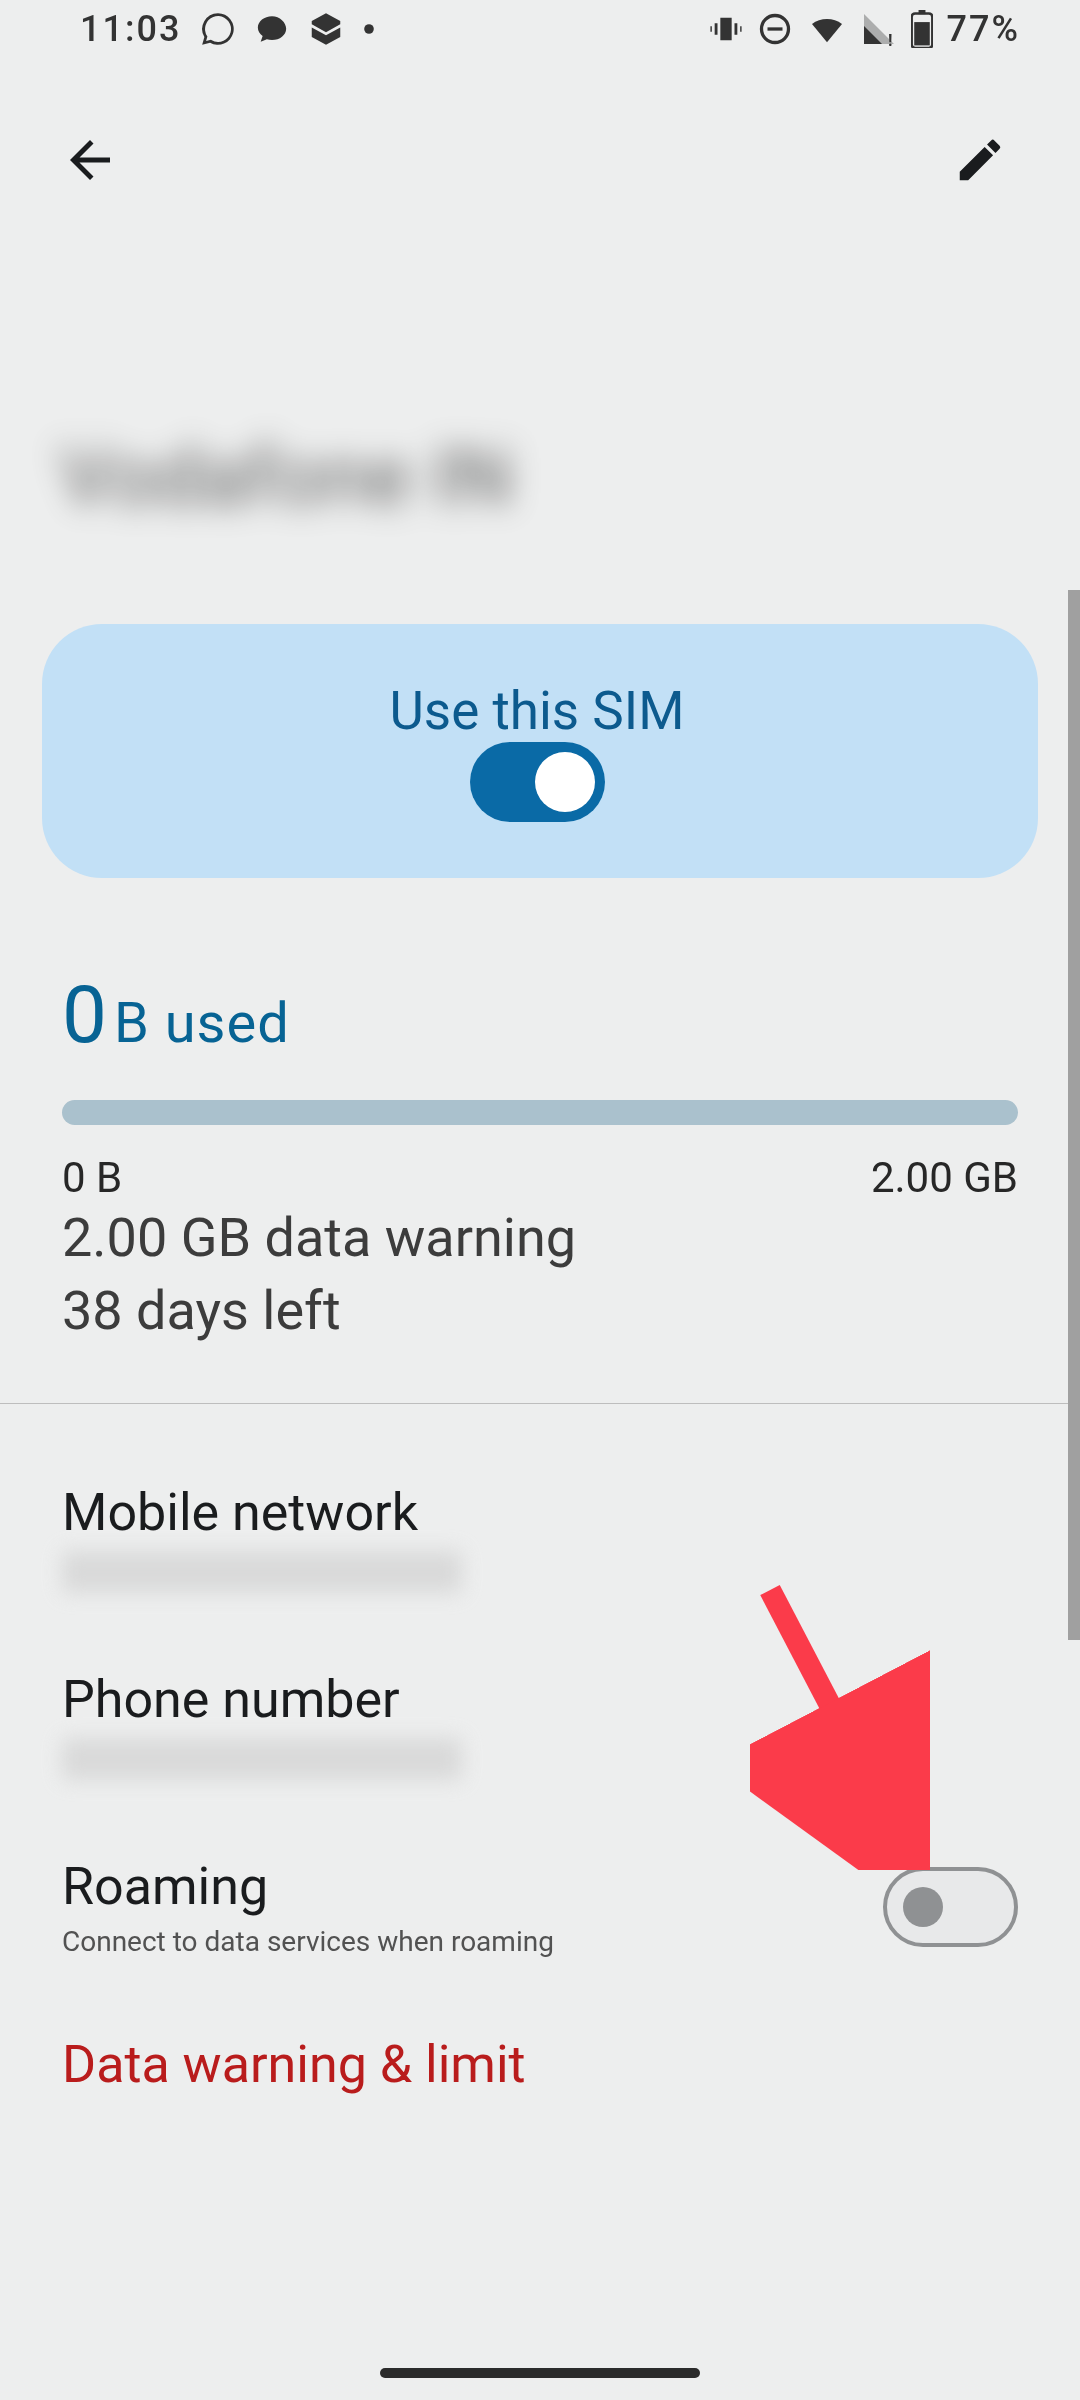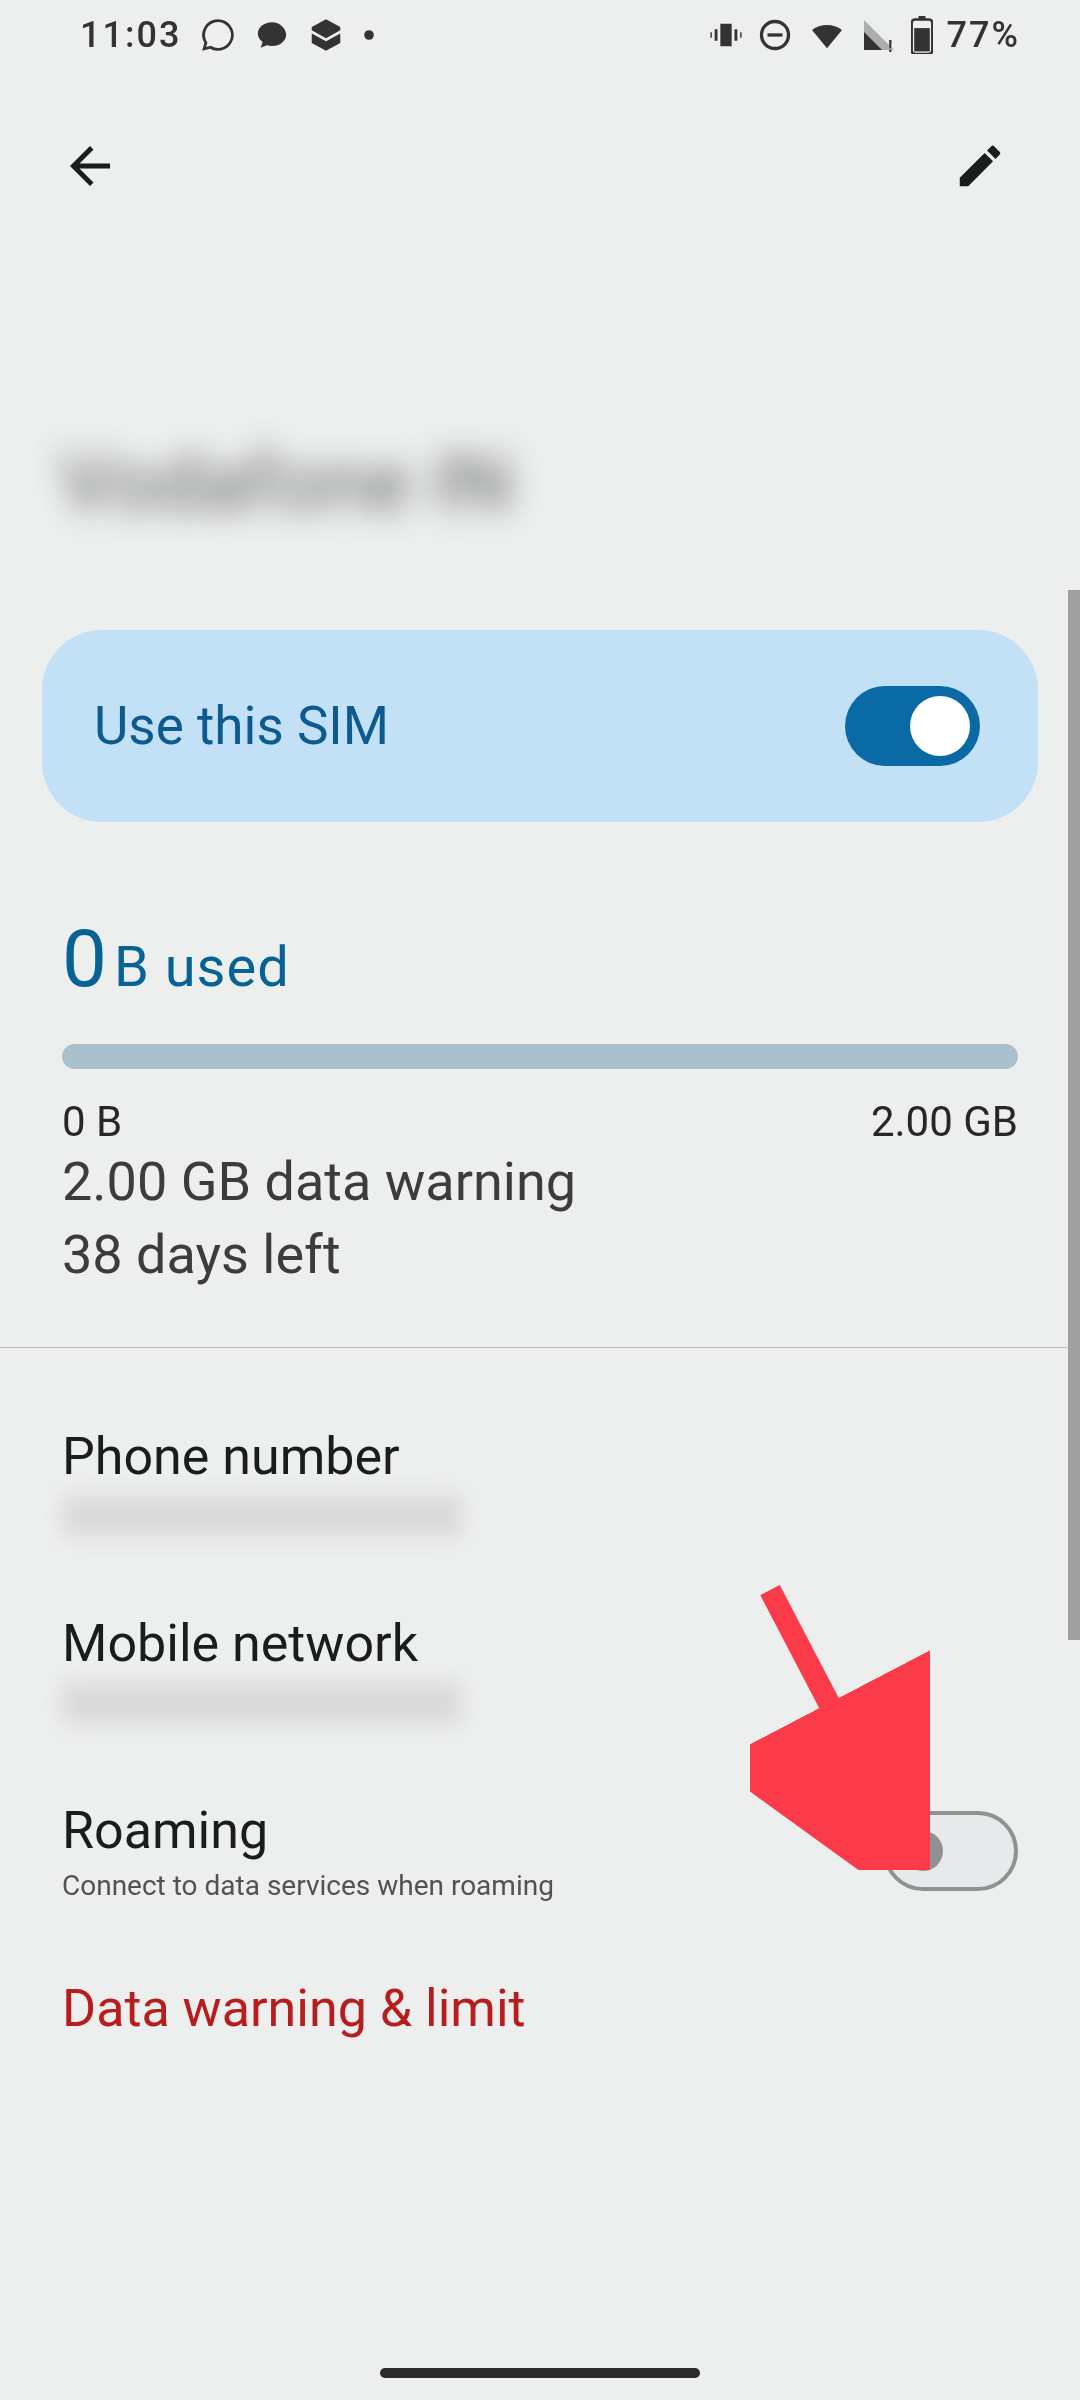--- a/index.html
+++ b/index.html
@@ -10,21 +10,21 @@
     color: #1a1c1e;
     position: relative;
     overflow: hidden;
   }
 
   
   .status-bar {
     display: flex;
     justify-content: space-between;
     align-items: center;
-    padding: 14px 60px 20px 80px;
+    padding: 8px 60px 20px 80px;
     font-size: 36px;
     font-weight: 500;
     color: #333;
     letter-spacing: 2px;
   }
   .status-left { display: flex; align-items: center; gap: 18px; }
   .status-right { display: flex; align-items: center; gap: 14px; }
   .status-left .ico, .status-right .ico { display: inline-flex; align-items: center; }
 
   
@@ -59,20 +59,21 @@
 
   
   .sim-card {
     background: #c2e0f6;
     border-radius: 60px;
     padding: 56px 58px 56px 52px;
     display: flex;
     align-items: center;
     justify-content: space-between;
     margin-bottom: 90px;
+    flex-direction: column;
   }
   .sim-card-label {
     font-size: 53px;
     font-weight: 400;
     color: #0c5a8e;
   }
   .toggle {
     width: 135px; height: 80px;
     border-radius: 60px;
     background: #0a6aa6;
@@ -265,28 +266,28 @@
       <span>2.00 GB</span>
     </div>
     <div class="data-warning">2.00 GB data warning</div>
     <div class="days-left">38 days left</div>
   </div>
 
   <div class="divider"></div>
 
   <div class="setting-row">
     <div class="setting-text">
-      <div class="setting-title">Phone number</div>
+      <div class="setting-title">Mobile network</div>
       <div class="setting-sub blur"></div>
     </div>
   </div>
 
   <div class="setting-row">
     <div class="setting-text">
-      <div class="setting-title">Mobile network</div>
+      <div class="setting-title">Phone number</div>
       <div class="setting-sub blur"></div>
     </div>
   </div>
 
   <div class="setting-row">
     <div class="setting-text">
       <div class="setting-title">Roaming</div>
       <div class="setting-sub">Connect to data services when roaming</div>
     </div>
     <div class="toggle off">

